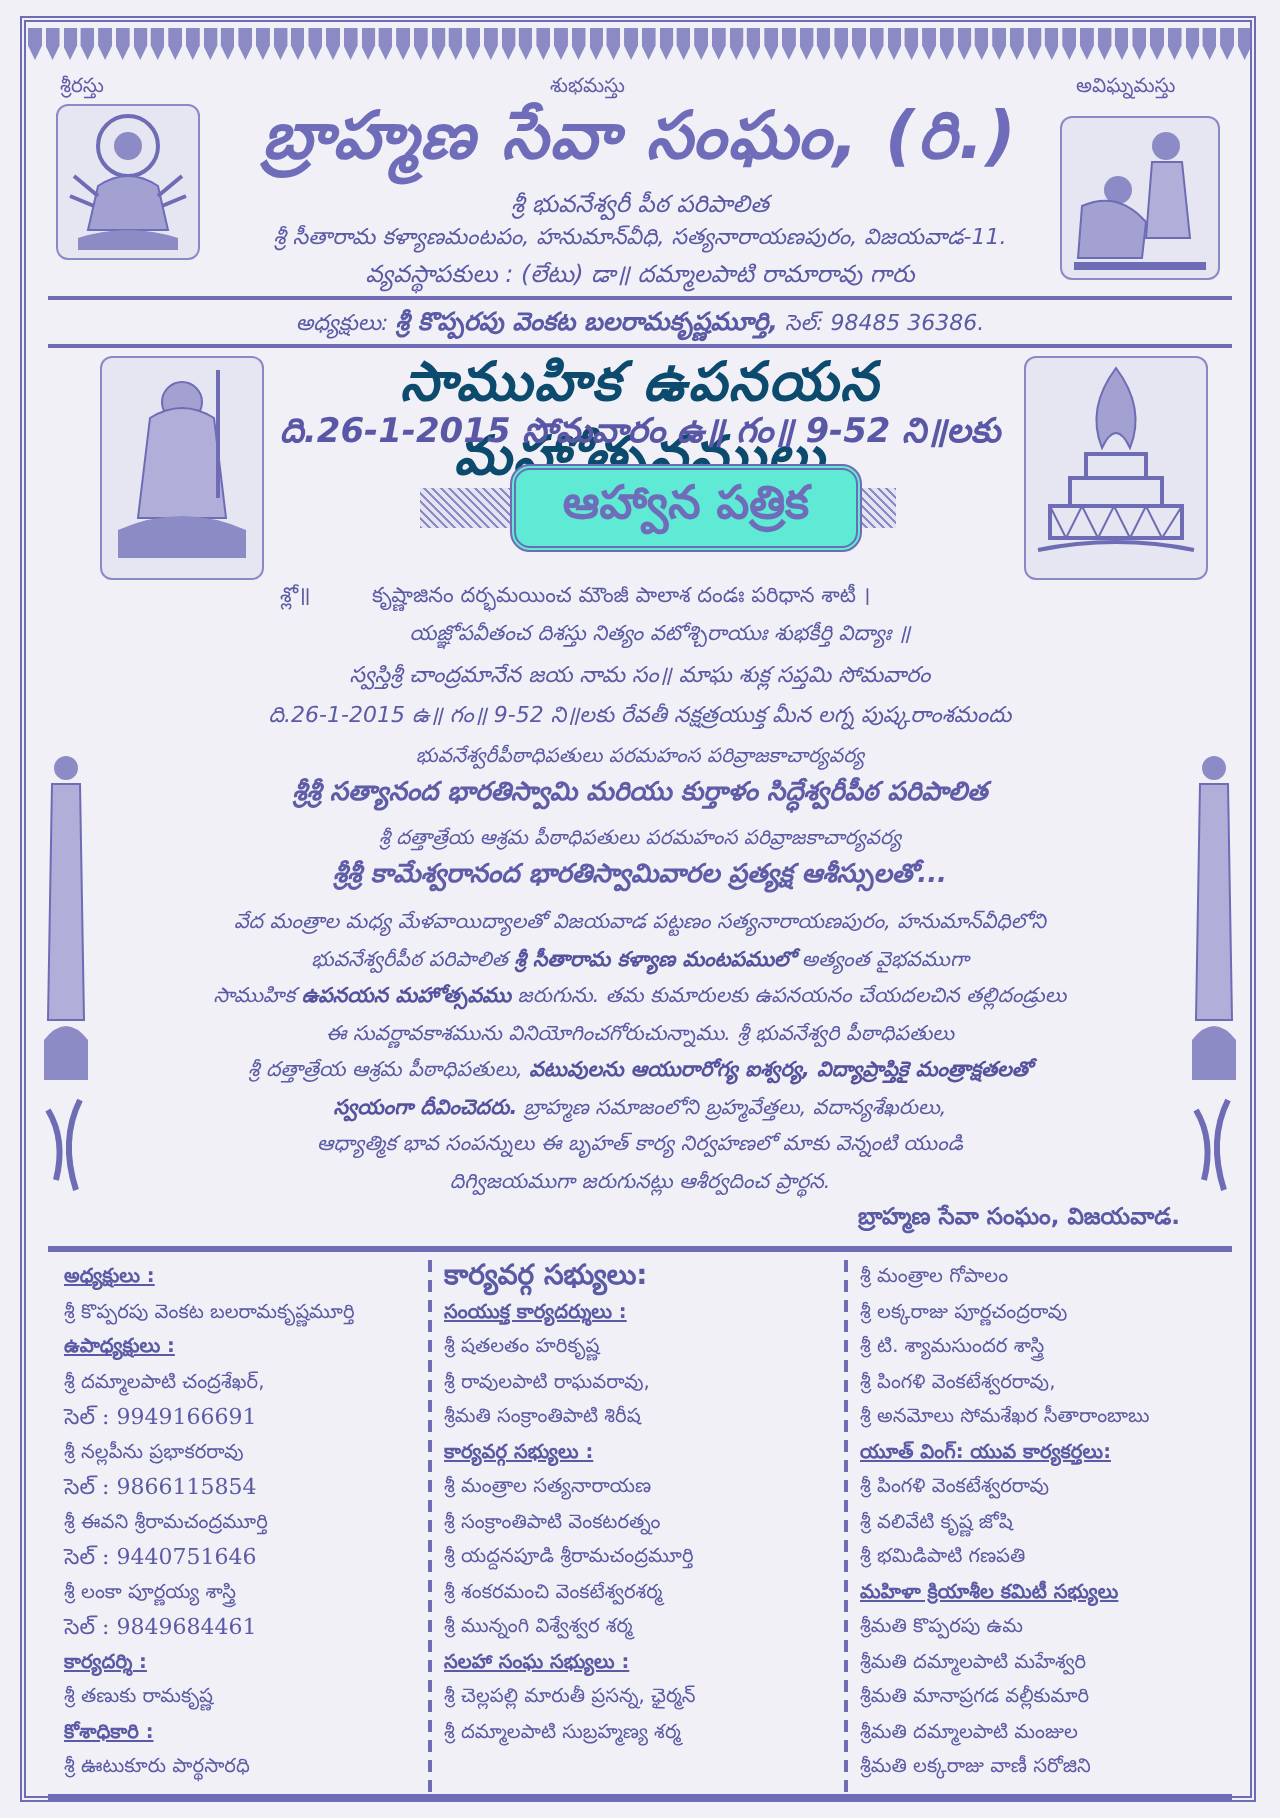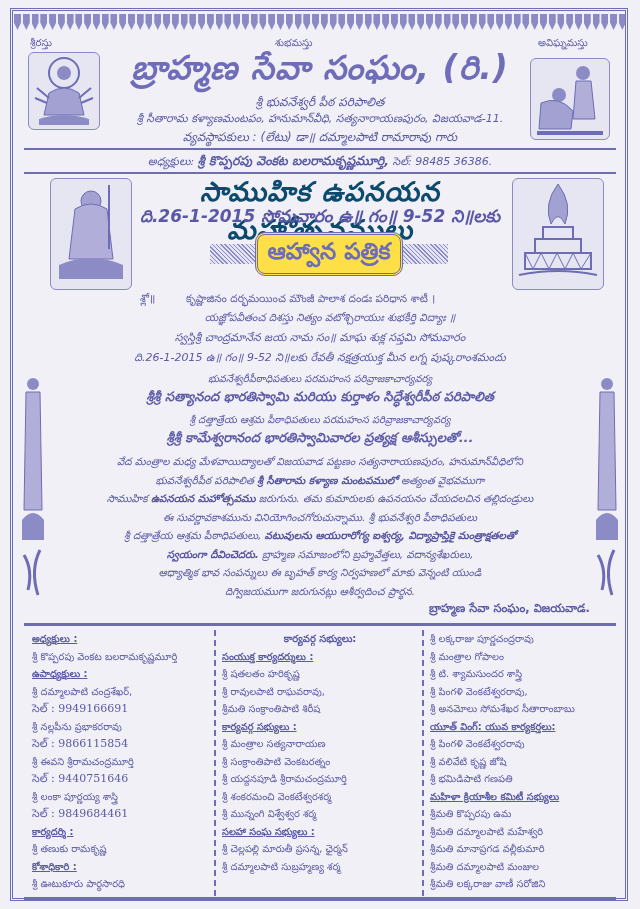--- a/index.html
+++ b/index.html
@@ -12,35 +12,35 @@
   .abs{position:absolute;}
   .c{text-align:center;font-style:italic;}
   .blessing{font-size:10px;color:#5f5da8;}
   .org-title{font-size:33px;font-weight:bold;letter-spacing:1px;color:#6f6db9;}
   .line1{font-size:12px;}
   .hr{position:absolute;left:24px;width:592px;height:0;border-top:2px solid #6e6cb4;}
   .president{font-size:11px;}
   .president b{font-size:12.5px;}
   .event-title{font-size:27px;font-weight:bold;color:#0c4a6e;letter-spacing:1px;}
   .event-date{font-size:17px;font-weight:bold;color:#5a58a6;}
-  .invite-box{position:absolute;left:255px;top:232px;width:148px;height:44px;border:3px double #6e6cb4;border-radius:10px;
-    background:#fde047;display:flex;align-items:center;justify-content:center;box-sizing:border-box;}
+  .invite-box{position:absolute;left:255px;top:232px;width:176px;height:44px;border:3px double #6e6cb4;border-radius:10px;
+    background:#5eead4;display:flex;align-items:center;justify-content:center;box-sizing:border-box;}
   .invite-box span{font-size:23px;font-weight:bold;color:#6f6db9;}
   .invite-side{position:absolute;top:244px;height:20px;background:repeating-linear-gradient(45deg,#8d8bc6 0 1px,#e4e3f2 1px 3px);}
   .body-line{font-size:10.5px;line-height:17px;}
   .bold-line{font-size:13px;font-weight:bold;color:#5f5da8;}
   .para{font-size:10.3px;line-height:18.5px;}
   .para b{color:#55539f;}
   .sign{font-size:11.5px;font-weight:bold;margin-left:12px;}
   .cols{position:absolute;left:24px;top:623px;width:592px;height:277px;border-top:3px solid #6e6cb4;border-bottom:3px solid #6e6cb4;box-sizing:border-box;}
   .col{position:absolute;top:4px;font-size:9.8px;line-height:17.5px;}
   .col .h{text-decoration:underline;font-weight:bold;}
   .col .ph{font-family:"DejaVu Serif",serif;font-weight:normal;font-size:11px;}
   .vsep{position:absolute;top:4px;height:266px;border-left:2px dashed #6e6cb4;}
-  .col-title{font-size:10px;font-weight:bold;text-align:center;}
+  .col-title{font-size:14px;font-weight:bold;}
   .fig{position:absolute;border:1px solid #8b89c6;border-radius:6px;background:#e6e5f2;}
   .fig svg{width:100%;height:100%;}
 </style>
 </head>
 <body>
 
 <div class="frame"></div>
 <div class="toran-drops">
   <span></span>
     <span></span>
@@ -255,22 +255,22 @@
         <div>శ్రీ యద్దనపూడి శ్రీరామచంద్రమూర్తి</div>
         <div>శ్రీ శంకరమంచి వెంకటేశ్వరశర్మ</div>
         <div>శ్రీ మున్నంగి విశ్వేశ్వర శర్మ</div>
         <div class="h">సలహా సంఘ సభ్యులు :</div>
         <div>శ్రీ చెల్లపల్లి మారుతీ ప్రసన్న, ఛైర్మన్</div>
         <div>శ్రీ దమ్మాలపాటి సుబ్రహ్మణ్య శర్మ</div>
       </div>
   </div>
 
   <div class="col" id="col-right" style="left:406px;width:180px;">
+      <div>శ్రీ మంత్రాల గోపాలం</div>
       <div>శ్రీ లక్కరాజు పూర్ణచంద్రరావు</div>
-      <div>శ్రీ మంత్రాల గోపాలం</div>
       <div>శ్రీ టి. శ్యామసుందర శాస్త్రి</div>
       <div>శ్రీ పింగళి వెంకటేశ్వరరావు,</div>
       <div>శ్రీ అనమోలు సోమశేఖర సీతారాంబాబు</div>
       <div class="h">యూత్ వింగ్: యువ కార్యకర్తలు:</div>
       <div>శ్రీ పింగళి వెంకటేశ్వరరావు</div>
       <div>శ్రీ వలివేటి కృష్ణ జోషి</div>
       <div>శ్రీ భమిడిపాటి గణపతి</div>
       <div class="h">మహిళా క్రియాశీల కమిటీ సభ్యులు</div>
       <div>శ్రీమతి కొప్పరపు ఉమ</div>
       <div>శ్రీమతి దమ్మాలపాటి మహేశ్వరి</div>

